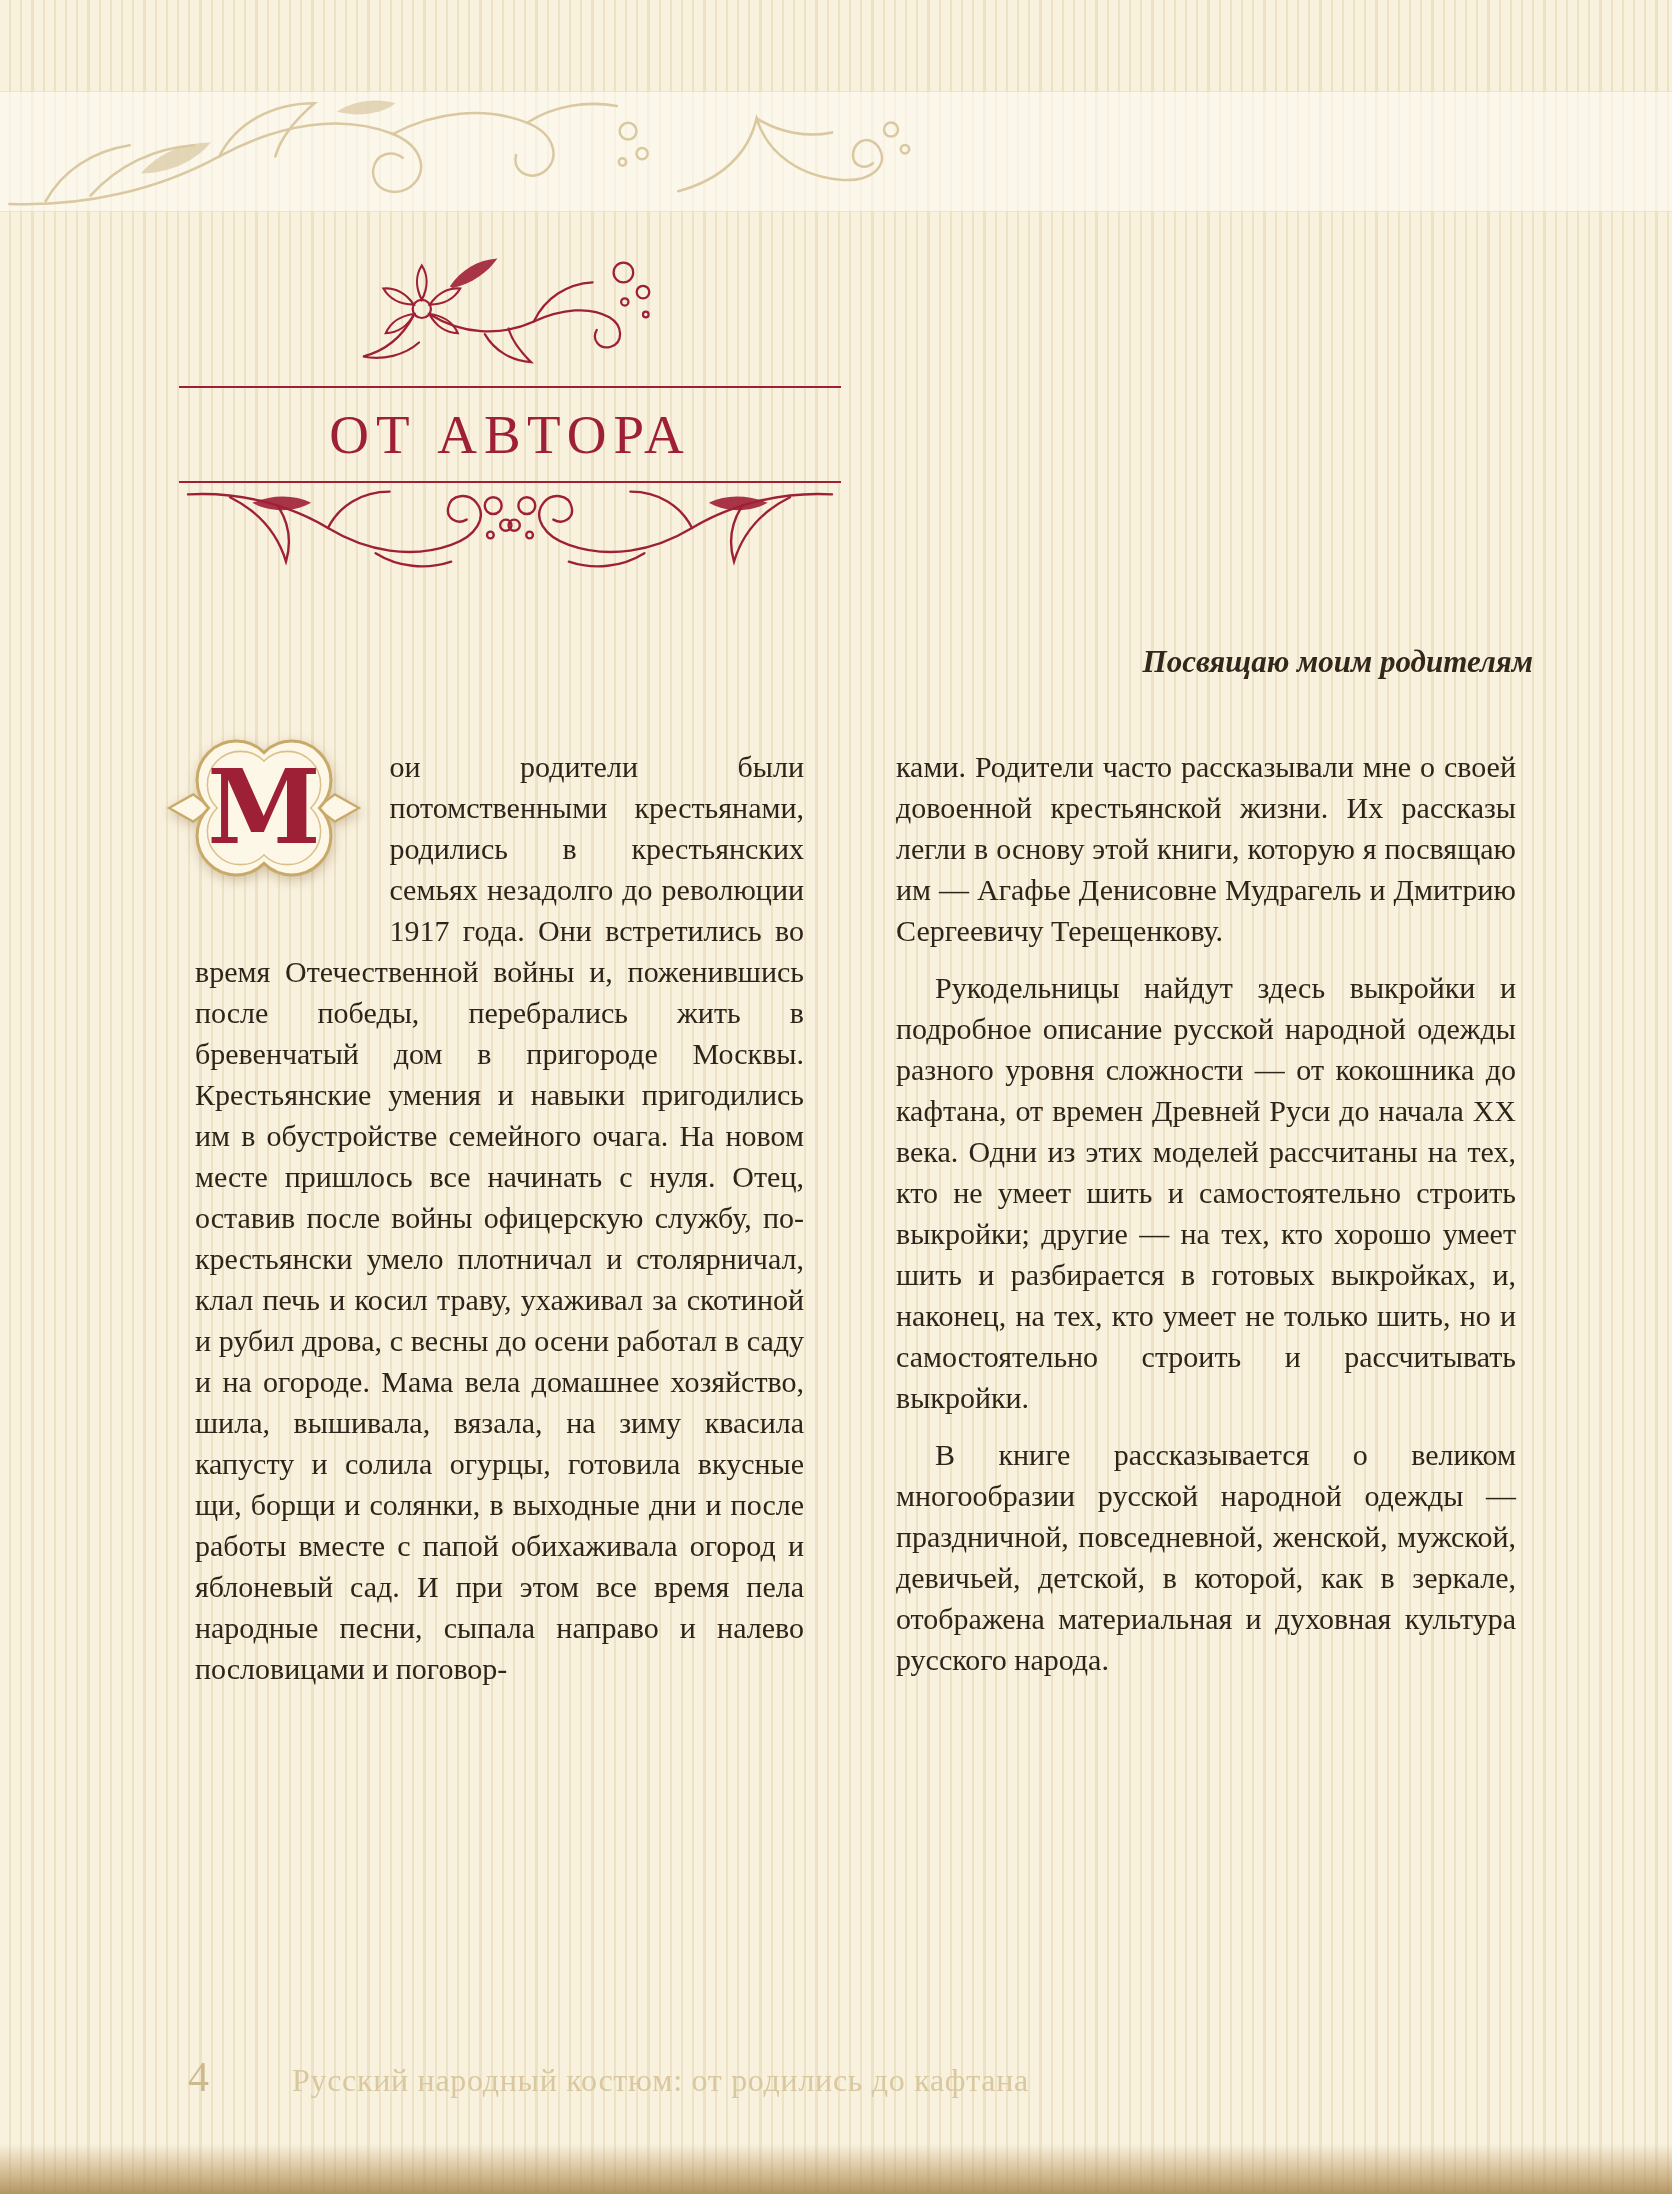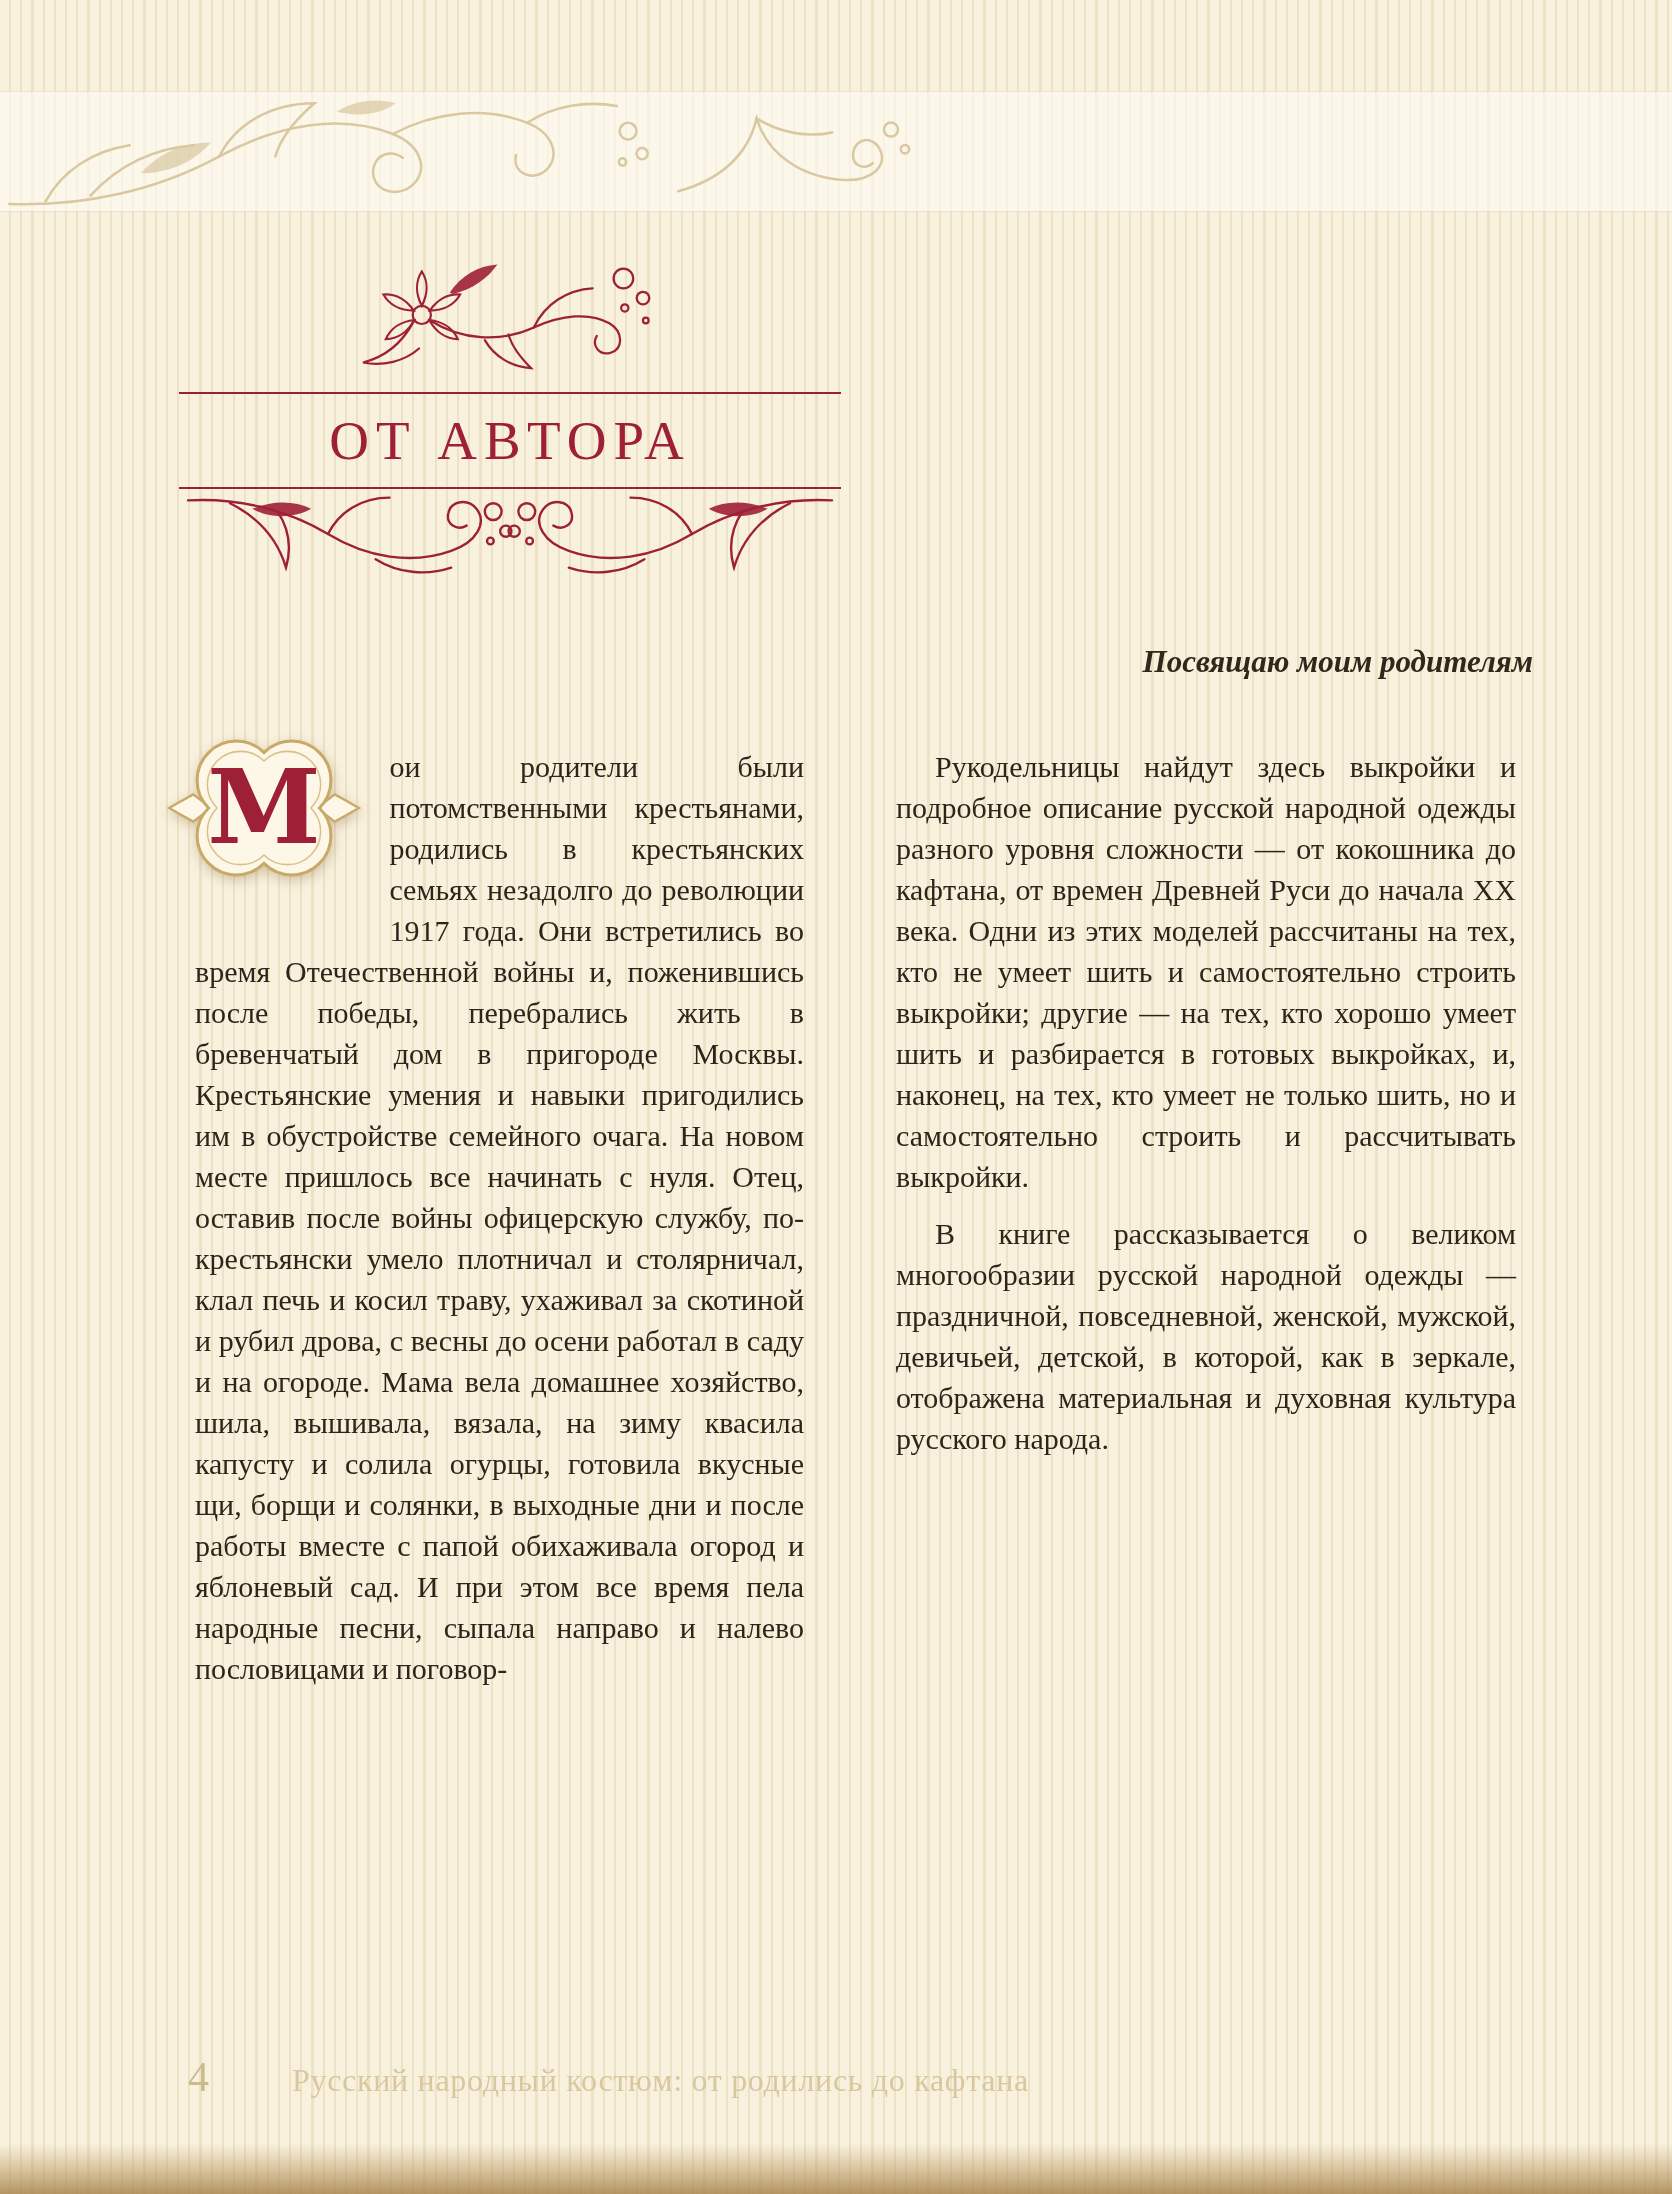--- a/index.html
+++ b/index.html
@@ -29,21 +29,21 @@
     border-top: 0.7px solid rgba(210,190,150,0.35);
     border-bottom: 0.7px solid rgba(210,190,150,0.35);
     overflow: hidden;
   }
   .tan-flourish-1 { position: absolute; left: 5.6px; top: 0; width: 645px; height: 119px; }
   .tan-flourish-2 { position: absolute; left: 667px; top: 4.2px; width: 252px; height: 112px; }
 
   
   .title-block {
     position: absolute;
-    left: 179px; top: 249px;
+    left: 179px; top: 243px;
     width: 662px;
   }
   .ornament-top { display: block; margin: 0 auto; width: 322px; height: 143px; }
   .rule { height: 2.1px; background: #9e2036; }
   .chapter-title {
     margin: 0;
     height: 93px;
     line-height: 93px;
     font-size: 55px;
     font-weight: normal;
@@ -220,20 +220,21 @@
           <path d="M2,65 L18,56 L30,65 L18,74 Z" fill="#fdf7e8" stroke="#c9a968" stroke-width="1.5"></path>
           <path d="M128,65 L112,56 L100,65 L112,74 Z" fill="#fdf7e8" stroke="#c9a968" stroke-width="1.5"></path>
           <path d="M39,39 A26,26 0 0 1 91,39 A26,26 0 0 1 91,91 A26,26 0 0 1 39,91 A26,26 0 0 1 39,39 Z" transform="rotate(45 65 65)" fill="#fdf7e8" stroke="#c9a968" stroke-width="2"></path>
           <path d="M43,43 A22,22 0 0 1 87,43 A22,22 0 0 1 87,87 A22,22 0 0 1 43,87 A22,22 0 0 1 43,43 Z" transform="rotate(45 65 65)" fill="none" stroke="#d9c08a" stroke-width="1"></path>
           <text x="65" y="88" text-anchor="middle" font-family="DejaVu Serif, serif" font-size="68" font-weight="bold" fill="#9e2036">М</text>
         </svg>
       </div>
       <p>ои родители были потомственными крестьянами, родились в крестьянских семьях незадолго до революции 1917 года. Они встретились во время Отечественной войны и, поженившись после победы, перебрались жить в бревенчатый дом в пригороде Москвы. Крестьянские умения и навыки пригодились им в обустройстве семейного очага. На новом месте пришлось все начинать с нуля. Отец, оставив после войны офицерскую службу, по-крестьянски умело плотничал и столярничал, клал печь и косил траву, ухаживал за скотиной и рубил дрова, с весны до осени работал в саду и на огороде. Мама вела домашнее хозяйство, шила, вышивала, вязала, на зиму квасила капусту и солила огурцы, готовила вкусные щи, борщи и солянки, в выходные дни и после работы вместе с папой обихаживала огород и яблоневый сад. И при этом все время пела народные песни, сыпала направо и налево пословицами и поговор-</p>
     </div>
     <div class="col right">
+      <p>ками. Родители часто рассказывали мне о своей довоенной крестьянской жизни. Их рассказы легли в основу этой книги, которую я посвящаю им — Агафье Денисовне Мудрагель и Дмитрию Сергеевичу Терещенкову.</p>
       <p class="indent">Рукодельницы найдут здесь выкройки и подробное описание русской народной одежды разного уровня сложности — от кокошника до кафтана, от времен Древней Руси до начала XX века. Одни из этих моделей рассчитаны на тех, кто не умеет шить и самостоятельно строить выкройки; другие — на тех, кто хорошо умеет шить и разбирается в готовых выкройках, и, наконец, на тех, кто умеет не только шить, но и самостоятельно строить и рассчитывать выкройки.</p>
       <p class="indent">В книге рассказывается о великом многообразии русской народной одежды — праздничной, повседневной, женской, мужской, девичьей, детской, в которой, как в зеркале, отображена материальная и духовная культура русского народа.</p>
     </div>
   </div>
 
   <div class="footer">
     <span class="page-number">4</span>
     <span class="footer-title">Русский народный костюм: от родились до кафтана</span>
   </div>
 

